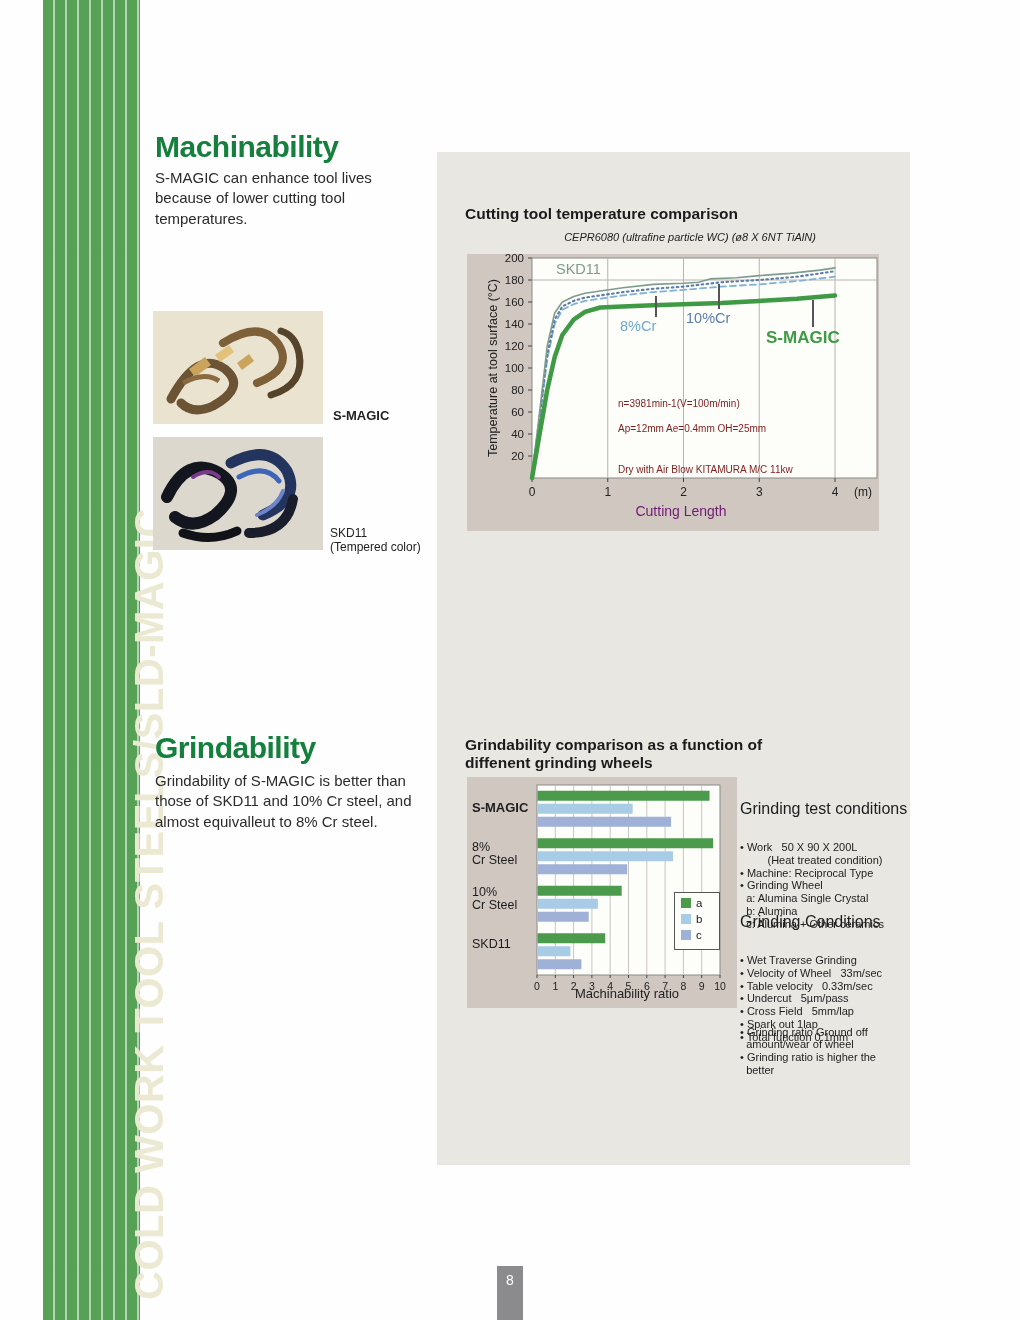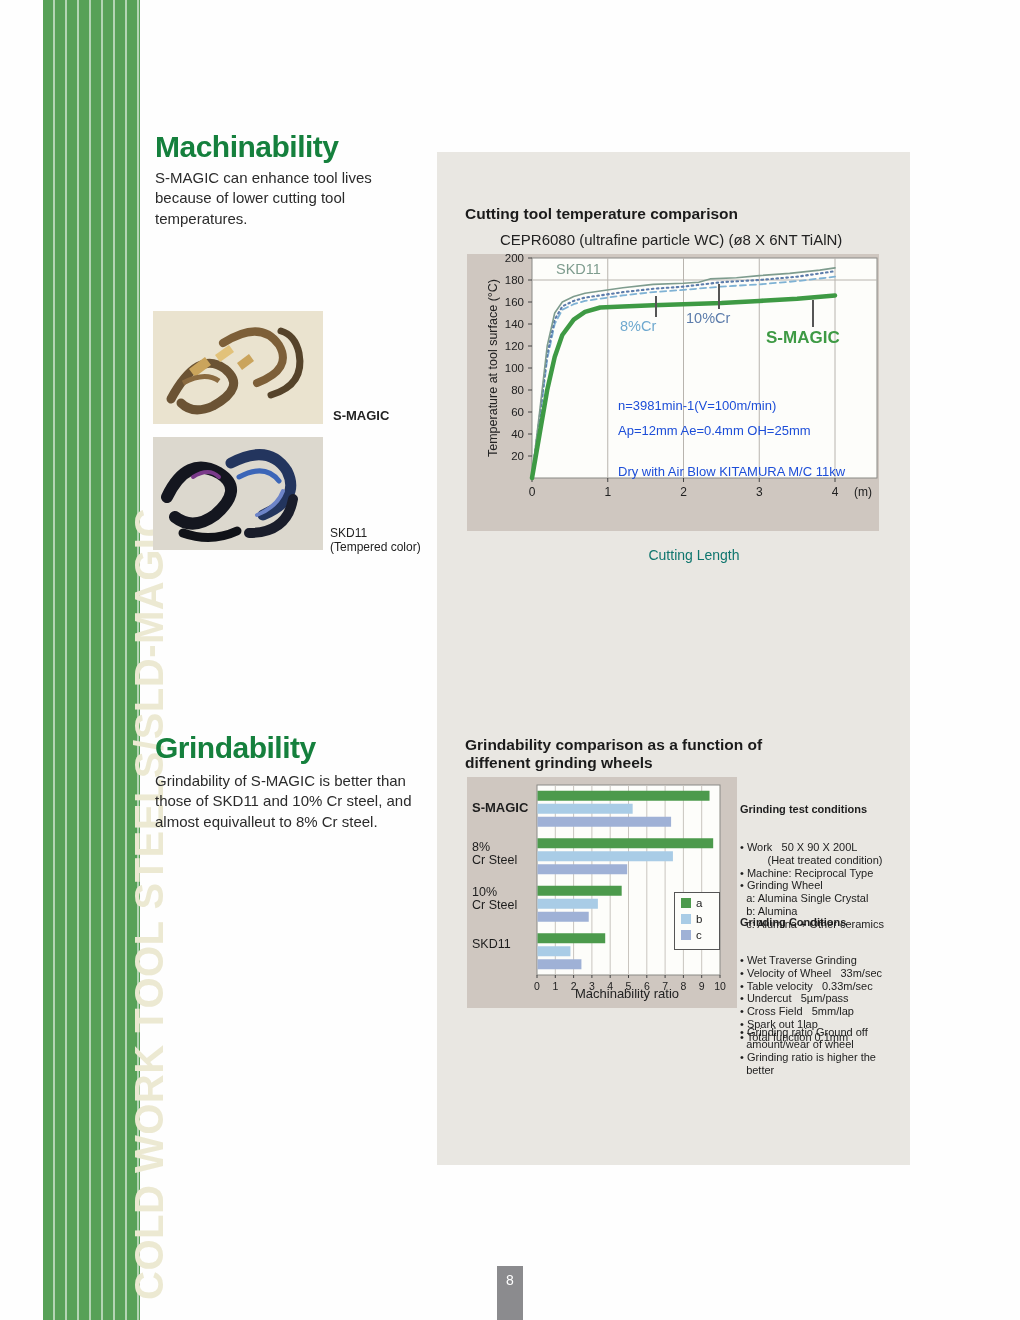--- a/index.html
+++ b/index.html
@@ -10,43 +10,43 @@
         background-image:repeating-linear-gradient(to right,rgba(255,255,255,0) 0 10.5px,rgba(255,255,255,.55) 10.5px 12px);}
   .vtext{position:absolute;left:84px;top:420px;width:48px;height:880px;
          writing-mode:vertical-rl;transform:rotate(180deg);
          font-weight:bold;font-size:40px;letter-spacing:0.5px;color:#ece9d2;white-space:nowrap;}
   
   .green-h{position:absolute;font-weight:bold;font-size:30px;color:#15803d;letter-spacing:-0.5px;}
   .para{position:absolute;font-size:15px;line-height:1.36;color:#2b2b2b;}
   
   .panel{position:absolute;left:437px;top:152px;width:473px;height:1013px;background:#e9e7e2;}
   .chart-h{position:absolute;font-weight:bold;font-size:15.5px;color:#1b1b1b;line-height:1.18;}
-  .subtitle{position:absolute;font-size:15px;color:#222;text-align:left;}
+  .subtitle{position:absolute;font-size:11px;color:#222;text-align:center;font-style:italic;}
   .c1box{position:absolute;left:467px;top:254px;width:412px;height:277px;background:#cfc7c0;}
   .c2box{position:absolute;left:467px;top:777px;width:270px;height:231px;background:#cfc7c0;}
   .c1box svg,.c2box svg{position:absolute;left:0;top:0;}
   .ylab{position:absolute;left:379px;top:360px;width:230px;height:16px;text-align:center;
         font-size:12.5px;color:#222;transform:rotate(-90deg);}
-  .xlab{position:absolute;left:594px;top:503px;width:200px;text-align:center;font-size:14px;color:#0f766e;margin-top:44px;}
+  .xlab{position:absolute;left:581px;top:503px;width:200px;text-align:center;font-size:14px;color:#701a75;}
   .curve-lbl{position:absolute;font-size:14.5px;}
   .leader{position:absolute;width:1.5px;background:#555;}
-  .anno{position:absolute;left:618px;font-size:13px;color:#1d4ed8;}
+  .anno{position:absolute;left:618px;font-size:10px;color:#7f1d1d;}
   
   .photo{position:absolute;left:153px;width:170px;height:113px;overflow:hidden;}
   .ph-lbl{position:absolute;font-size:12px;color:#222;}
   
   .cat{position:absolute;left:472px;font-size:12.5px;line-height:13px;color:#1d1d1d;}
   .legend{position:absolute;left:674px;top:892px;width:46px;height:58px;background:#fdfdfa;
           border:1px solid #555;box-sizing:border-box;padding:4px 0 0 6px;}
   .leg-row{height:16px;font-size:11.5px;color:#222;}
   .leg-sw{display:inline-block;width:10px;height:10px;margin-right:5px;vertical-align:-1px;}
   .gratio{position:absolute;left:527px;top:986px;width:200px;text-align:center;font-size:13px;color:#222;}
   
   .cond{position:absolute;left:740px;width:172px;font-size:11px;line-height:12.8px;color:#1d1d1d;white-space:pre-wrap;}
-  .cond-title{font-weight:bold;font-size:11px;}
+  .cond-title{font-weight:normal;font-size:16px;}
   
   .pagetab{position:absolute;left:497px;top:1266px;width:26px;height:54px;background:#8b8b8e;
            color:#fff;font-size:14px;text-align:center;padding-top:6px;box-sizing:border-box;}
 </style>
 </head>
 <body>
 
 <div class="band">
   <div class="vtext">COLD WORK TOOL STEELS/SLD-MAGIC</div>
 </div>

